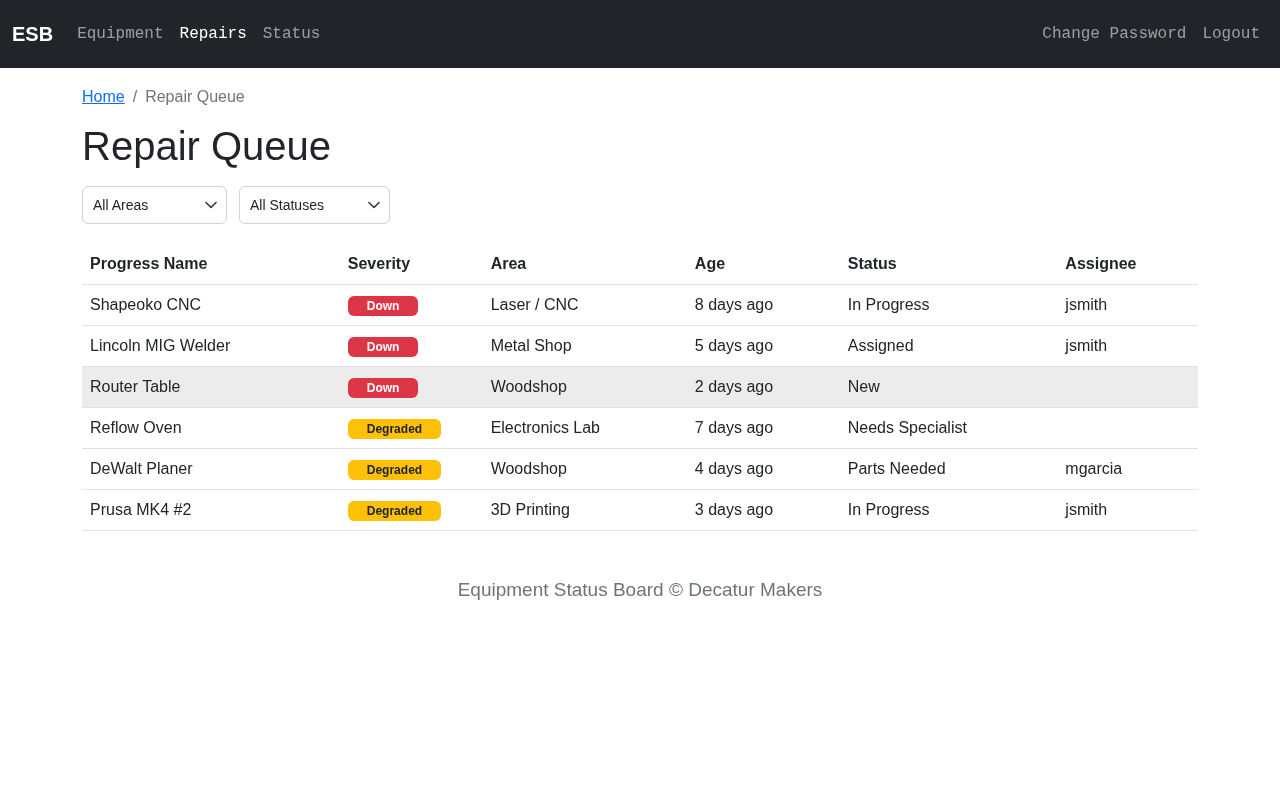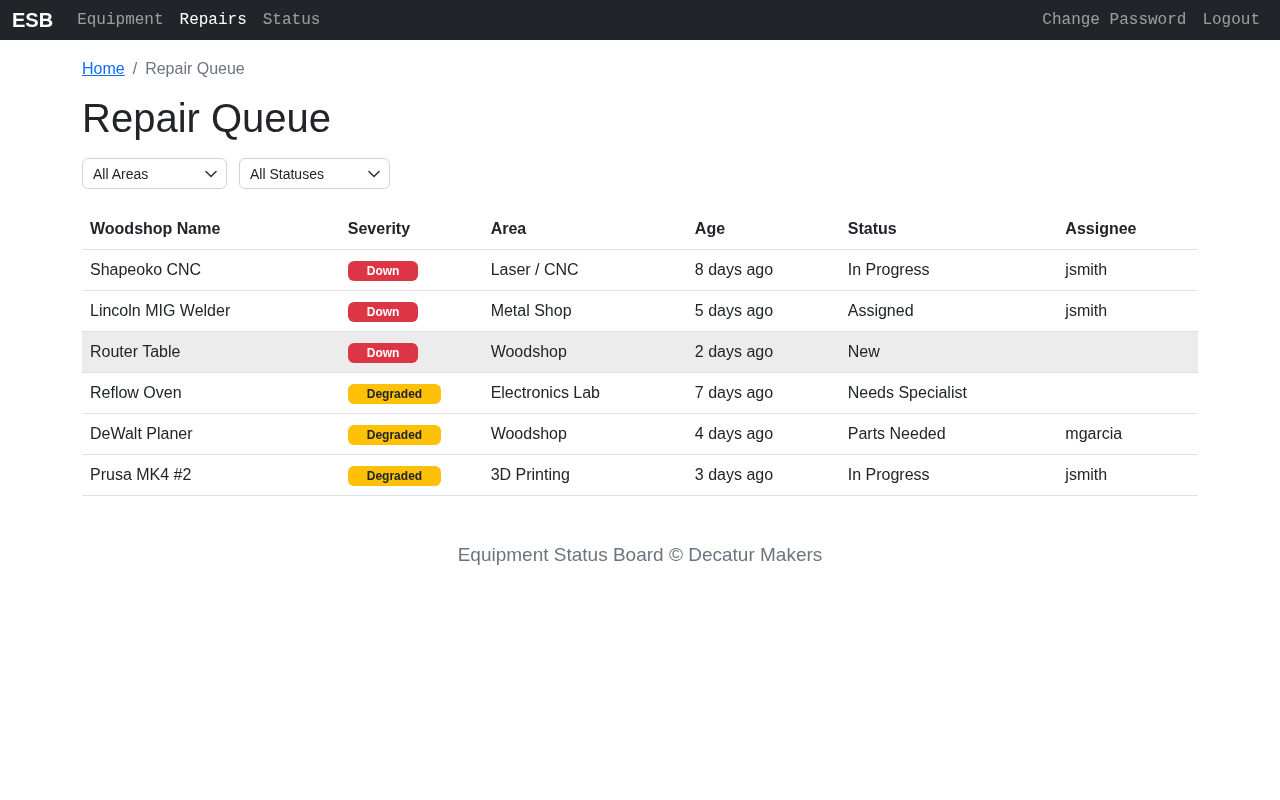--- a/index.html
+++ b/index.html
@@ -8,21 +8,21 @@
     padding: 0;
     background: #fff;
     font-family: "Liberation Sans", sans-serif;
     color: #212529;
     font-size: 16px;
   }
   body { min-height: 800px; width: 1280px; }
 
   
   .navbar {
-    height: 40px;
+    height: 68px;
     background: #212529;
     display: flex;
     align-items: center;
     padding: 0 12px;
   }
   .navbar-brand {
     color: #fff;
     font-size: 20px;
     font-weight: 600;
     text-decoration: none;
@@ -84,21 +84,21 @@
   
   .filters {
     display: flex;
     gap: 12px;
     margin-bottom: 20px;
   }
   .select-wrap { position: relative; display: inline-block; }
   .select-wrap select {
     appearance: none;
     -webkit-appearance: none;
-    height: 31px;
+    height: 38px;
     font-size: 14px;
     font-family: "Liberation Sans", sans-serif;
     color: #212529;
     background: #fff;
     border: 1px solid #ced4da;
     border-radius: 6px;
     padding: 0 30px 0 10px;
     cursor: pointer;
   }
   .select-wrap .chevron {
@@ -214,21 +214,21 @@
     <colgroup>
       <col style="width:23.1%">
         <col style="width:12.8%">
         <col style="width:18.3%">
       <col style="width:13.7%">
         <col style="width:19.5%">
         <col style="width:12.6%">
     </colgroup>
     <thead>
       <tr>
-        <th>Woodshop Name</th>
+        <th>Progress Name</th>
         <th>Severity</th>
         <th>Area</th>
         <th>Age</th>
         <th>Status</th>
         <th>Assignee</th>
       </tr>
     </thead>
     <tbody>
         <tr>
     <td>Shapeoko CNC</td>

